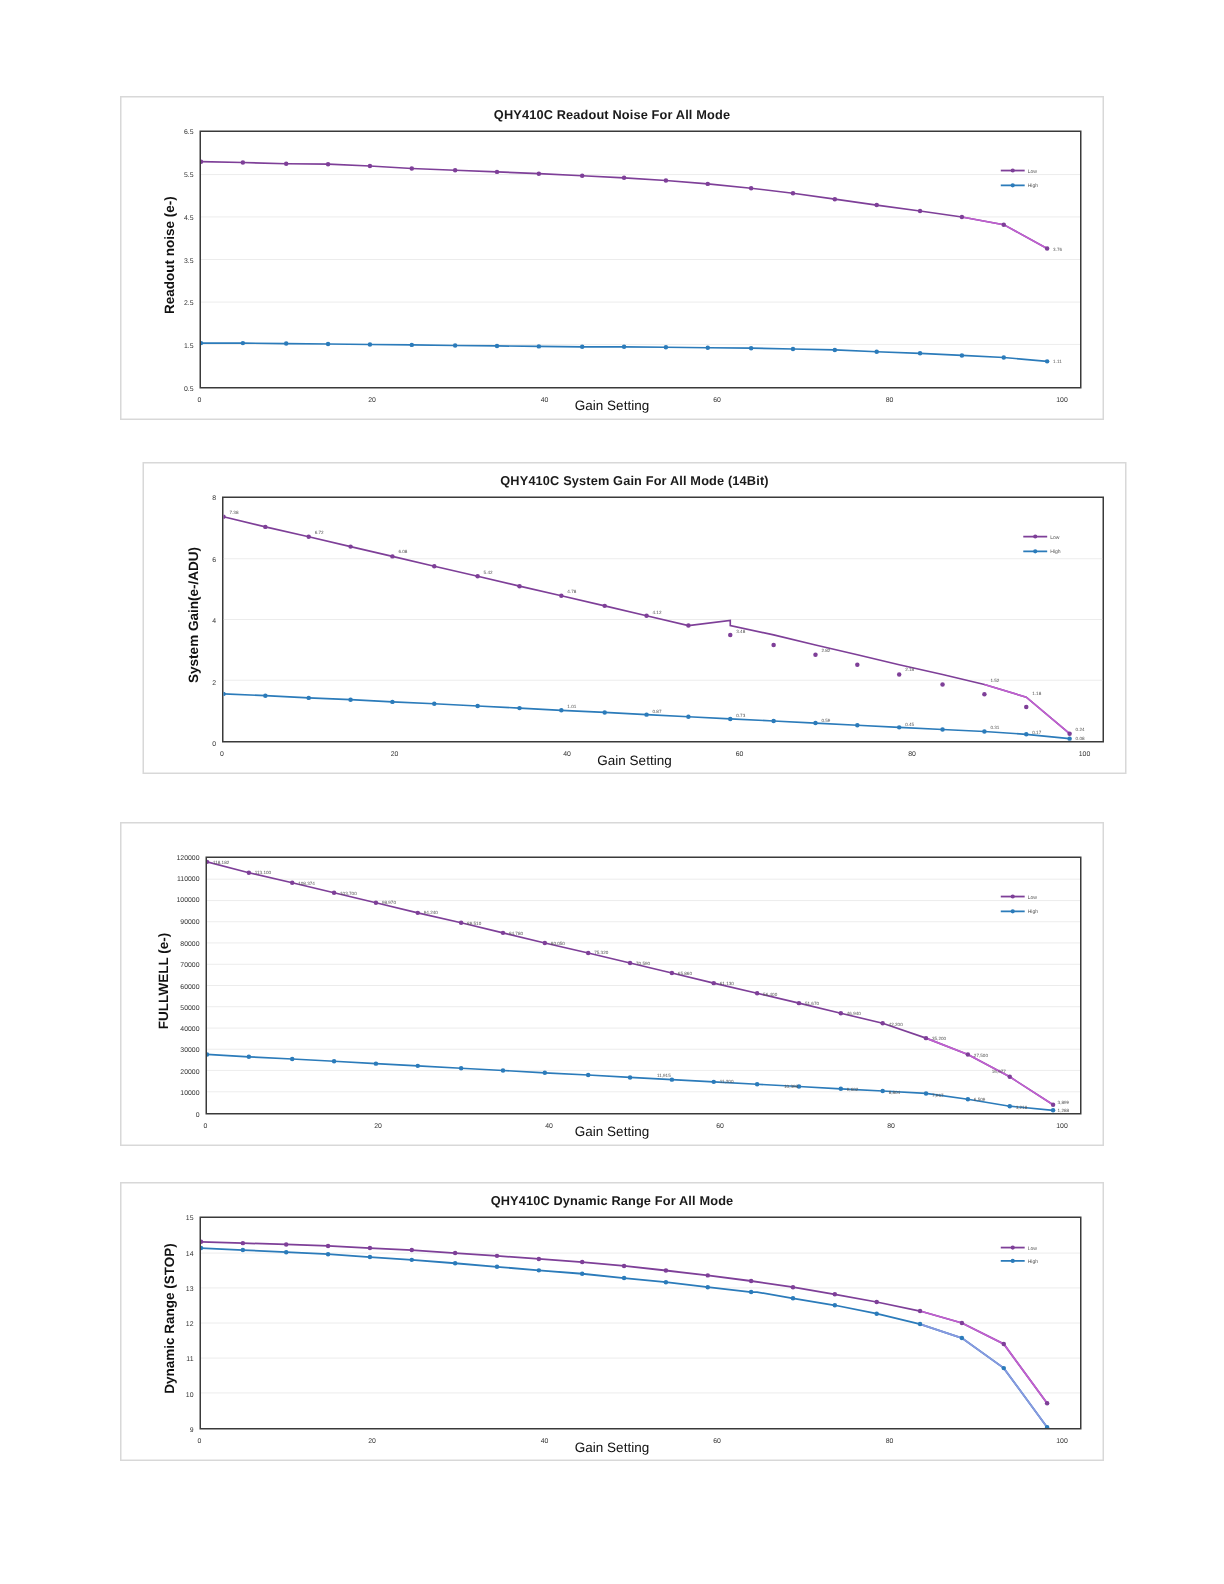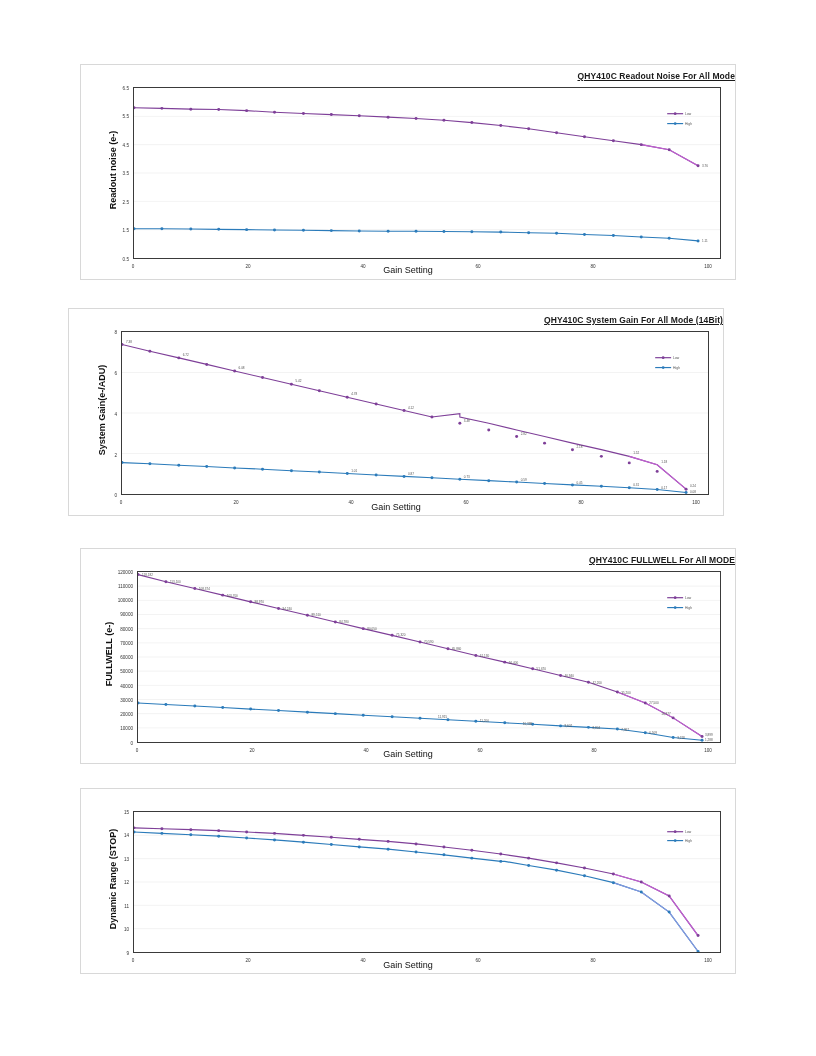--- a/index.html
+++ b/index.html
@@ -25,26 +25,25 @@
     position: absolute;
     background: #ffffff;
     border: 1px solid #d8d8d8;
     box-sizing: border-box;
   }
   .chart-title {
     position: absolute;
     top: 6px;
     left: 0;
     width: 100%;
-    text-align: right;
+    text-align: center;
     font-size: 8.5px;
     font-weight: bold;
     color: #1a1a1a;
     letter-spacing: 0.1px;
-    text-decoration: underline;
   }
   .plot {
     position: absolute;
     box-sizing: border-box;
     border-left: 1px solid #3a3a3a;
     border-bottom: 1px solid #3a3a3a;
     border-top: 1px solid #3a3a3a;
     border-right: 1px solid #3a3a3a;
     background: #ffffff;
   }
@@ -182,21 +181,21 @@
       <text class="tick-label" x="167" y="203" text-anchor="middle">20</text>
       <text class="tick-label" x="282" y="203" text-anchor="middle">40</text>
       <text class="tick-label" x="397" y="203" text-anchor="middle">60</text>
       <text class="tick-label" x="512" y="203" text-anchor="middle">80</text>
       <text class="tick-label" x="627" y="203" text-anchor="middle">100</text>
     </svg>
     <div class="ylabel" style="left:-28px; top:100px; width:120px; text-align:center; transform:rotate(-90deg);">Readout noise (e-)</div>
     <div class="xlabel" style="left:0; bottom:4px; width:100%;">Gain Setting</div>
   </div>
 
-  <div class="chart-card" style="left:68px; top:308px; width:656px; height:208px;">
+  <div class="chart-card" style="left:95px; top:308px; width:656px; height:208px;">
     <div class="chart-title">QHY410C System Gain For All Mode (14Bit)</div>
     <div class="plot" style="left:52px; top:22px; width:588px; height:164px;">
       <svg viewBox="0 0 588 164" preserveAspectRatio="none">
         <line class="gridline" x1="0" y1="41" x2="588" y2="41"></line>
         <line class="gridline" x1="0" y1="82" x2="588" y2="82"></line>
         <line class="gridline" x1="0" y1="123" x2="588" y2="123"></line>
 
         <polyline fill="none" stroke="#7e3f98" stroke-width="1.1" points="0,12.7 28,19.5 57,26.2 85,32.8 113,39.4 141,46.1 170,52.8 198,59.5 226,66 255,72.8 283,79.5 311,86.1 339,82.7 339,86.1 368,92.4 396,99.2 424,105.8 452,112.5 481,119.1 509,125.9 537,134.4 566,159.1"></polyline>
         <polyline fill="none" stroke="#c060d0" stroke-width="1.1" points="509,125.9 537,134.4 566,159.1"></polyline>
         <g fill="#7e3f98">
@@ -295,21 +294,20 @@
       <text class="tick-label" x="282" y="195" text-anchor="middle">40</text>
       <text class="tick-label" x="397" y="195" text-anchor="middle">60</text>
       <text class="tick-label" x="512" y="195" text-anchor="middle">80</text>
       <text class="tick-label" x="627" y="195" text-anchor="middle">100</text>
     </svg>
     <div class="ylabel" style="left:-32px; top:96px; width:130px; text-align:center; transform:rotate(-90deg);">System Gain(e-/ADU)</div>
     <div class="xlabel" style="left:0; bottom:3px; width:100%;">Gain Setting</div>
   </div>
 
   <div class="chart-card" style="left:80px; top:548px; width:656px; height:216px;">
-    <div class="chart-title">QHY410C FULLWELL For All MODE</div>
     <div class="plot" style="left:56px; top:22px; width:584px; height:172px;">
       <svg viewBox="0 0 584 172" preserveAspectRatio="none">
         <line class="gridline" x1="0" y1="14.3" x2="584" y2="14.3"></line>
         <line class="gridline" x1="0" y1="28.7" x2="584" y2="28.7"></line>
         <line class="gridline" x1="0" y1="43" x2="584" y2="43"></line>
         <line class="gridline" x1="0" y1="57.3" x2="584" y2="57.3"></line>
         <line class="gridline" x1="0" y1="71.7" x2="584" y2="71.7"></line>
         <line class="gridline" x1="0" y1="86" x2="584" y2="86"></line>
         <line class="gridline" x1="0" y1="100.3" x2="584" y2="100.3"></line>
         <line class="gridline" x1="0" y1="114.7" x2="584" y2="114.7"></line>
@@ -433,20 +431,21 @@
       <text class="tick-label" x="285" y="203" text-anchor="middle">40</text>
       <text class="tick-label" x="399" y="203" text-anchor="middle">60</text>
       <text class="tick-label" x="513" y="203" text-anchor="middle">80</text>
       <text class="tick-label" x="627" y="203" text-anchor="middle">100</text>
     </svg>
     <div class="ylabel" style="left:-32px; top:100px; width:120px; text-align:center; transform:rotate(-90deg);">FULLWELL (e-)</div>
     <div class="xlabel" style="left:0; bottom:4px; width:100%;">Gain Setting</div>
   </div>
 
   <div class="chart-card" style="left:80px; top:788px; width:656px; height:186px;">
+    <div class="chart-title">QHY410C Dynamic Range For All Mode</div>
     <div class="plot" style="left:52px; top:22px; width:588px; height:142px;">
       <svg viewBox="0 0 588 142" preserveAspectRatio="none">
         <line class="gridline" x1="0" y1="23.7" x2="588" y2="23.7"></line>
         <line class="gridline" x1="0" y1="47.3" x2="588" y2="47.3"></line>
         <line class="gridline" x1="0" y1="71" x2="588" y2="71"></line>
         <line class="gridline" x1="0" y1="94.7" x2="588" y2="94.7"></line>
         <line class="gridline" x1="0" y1="118.3" x2="588" y2="118.3"></line>
 
         <polyline fill="none" stroke="#7e3f98" stroke-width="1.2" points="0,16.1 28,17 57,17.9 85,18.9 113,20.3 141,21.7 170,23.7 198,25.6 226,27.7 255,29.8 283,32.4 311,35.5 339,38.8 368,42.6 396,46.8 424,51.6 452,56.8 481,62.9 509,71 537,85.2 566,125.3"></polyline>
         <polyline fill="none" stroke="#c060d0" stroke-width="1.2" points="481,62.9 509,71 537,85.2 566,125.3"></polyline>

